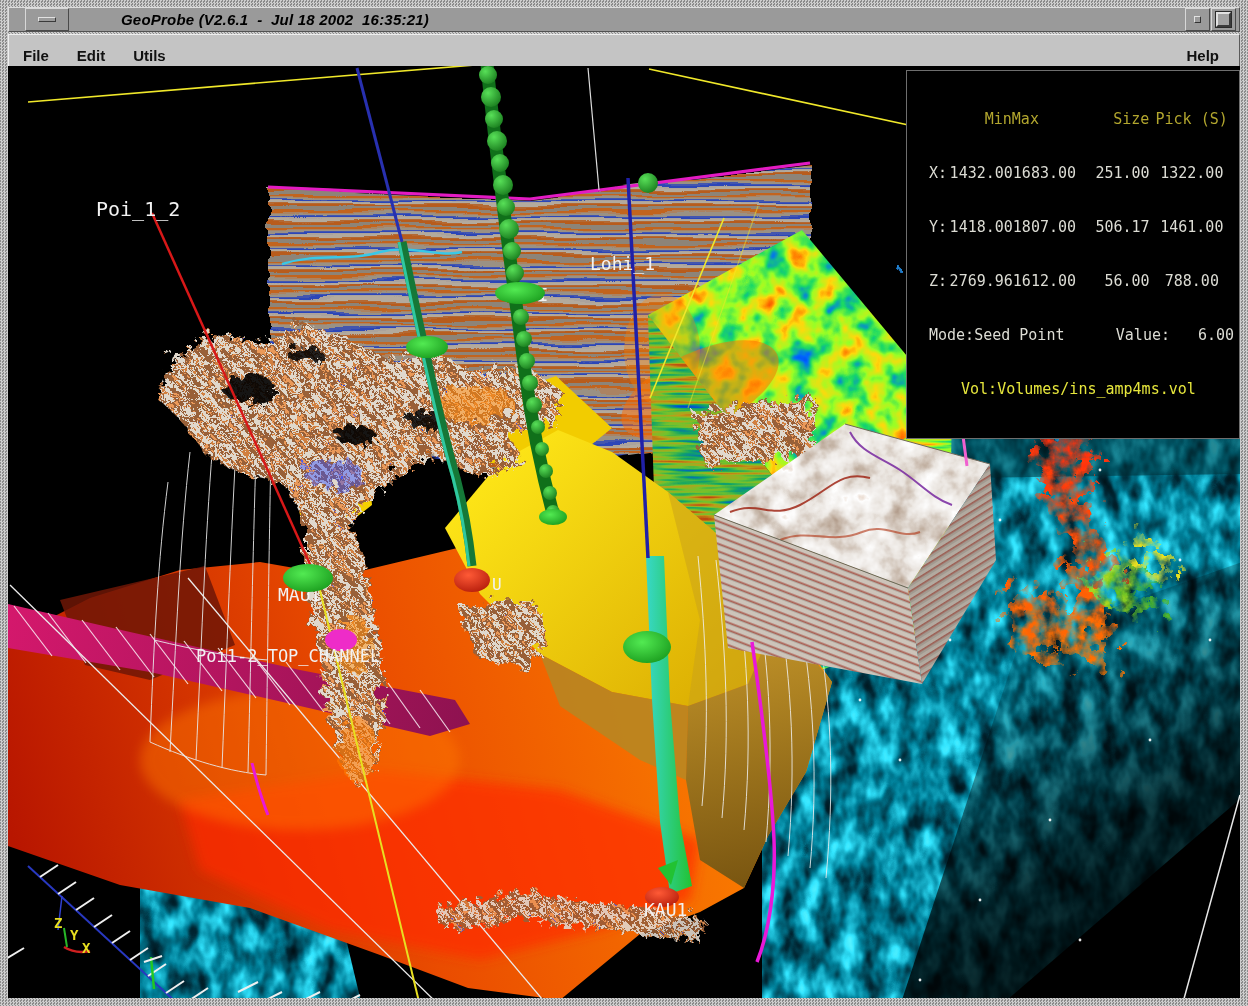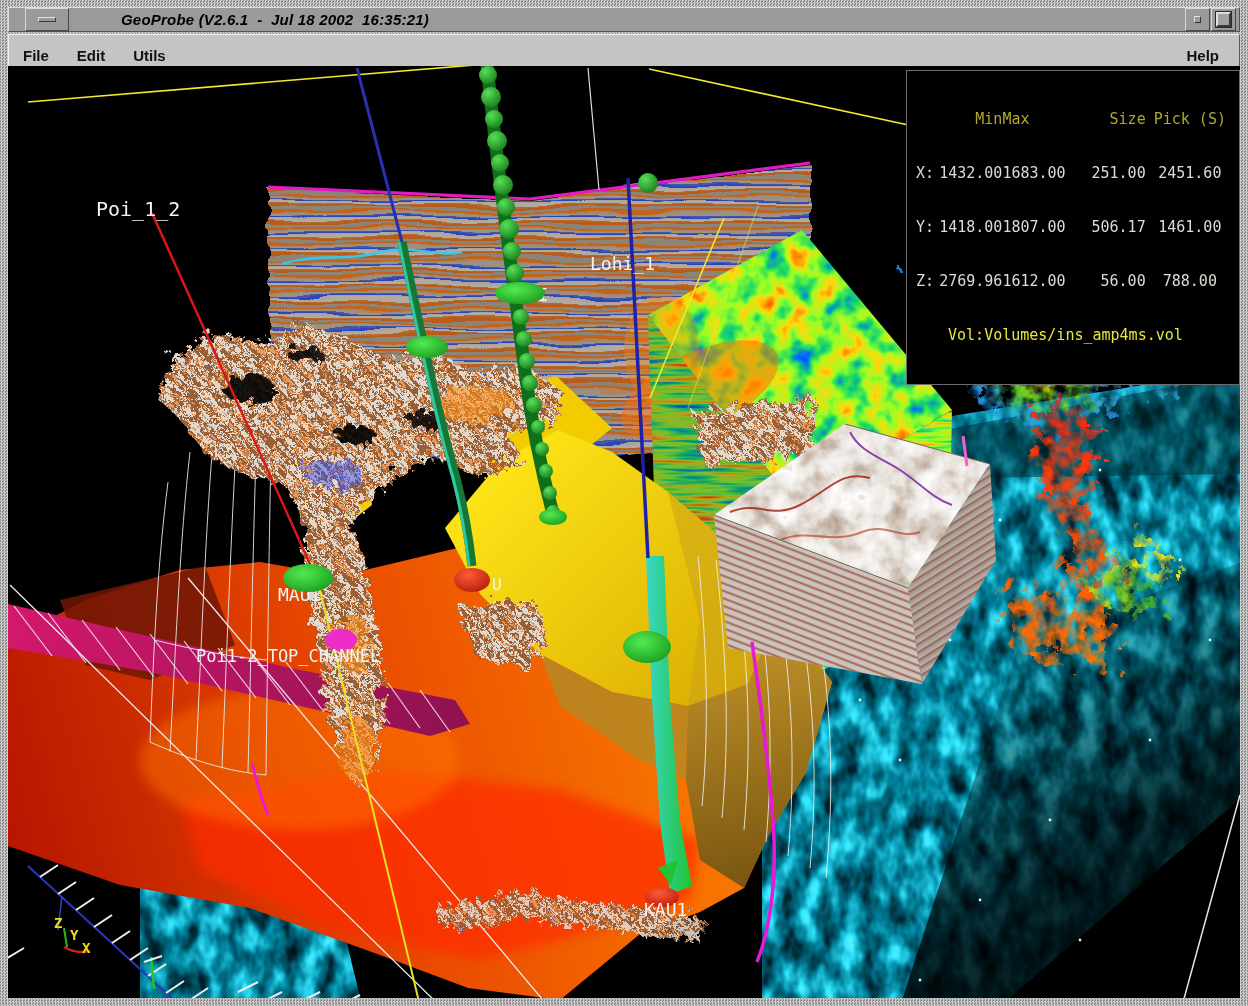--- a/index.html
+++ b/index.html
@@ -31,21 +31,21 @@
     position:absolute;left:8px;top:34px;width:1232px;height:42px;background:#c4c4c4;
     border-top:1px solid #eee;border-left:1px solid #eee;border-bottom:1px solid #5a5a5a;border-right:1px solid #5a5a5a;
     display:flex;align-items:center;font-weight:bold;font-size:15px;color:#111;box-sizing:border-box;
   }
   .menu-item{padding:5px 14px;cursor:default;}
   .menu-help{margin-left:auto;padding:18px 20px;}
   .viewport{position:absolute;left:8px;top:66px;width:1232px;height:932px;background:#000;}
   .viewport svg{display:block;}
   .infopanel{
     position:absolute;left:906px;top:70px;width:334px;background:#000;
-    border:1px solid #6e6e6e;box-sizing:border-box;padding:3px 5px 4px 9px;
+    border:1px solid #6e6e6e;box-sizing:border-box;padding:3px 5px 4px 22px;
     font-family:"DejaVu Sans Mono",monospace;font-size:15px;line-height:18px;white-space:pre;
   }
   .ip-row{display:flex;}
   .ip-h{color:#b2a62e;}
   .ip-v{color:#dcdcd4;}
   .ip-vol{color:#e6e63c;margin-left:32px;}
   .ca{width:22px;}
   .c1{width:66px;text-align:right;}
   .c2{width:84px;}
   .c3{width:62px;text-align:right;}
@@ -481,34 +481,41 @@
       <span class="c1">Min</span>
       <span class="c2">Max</span>
       <span class="c3">Size</span>
       <span class="c4">Pick (S)</span>
     </div>
     <div class="ip-row ip-v">
       <span class="ca">X:</span>
       <span class="c1">1432.00</span>
       <span class="c2">1683.00</span>
       <span class="c3">251.00</span>
-      <span class="c4">2451.60</span>
+      <span class="c4">1322.00</span>
     </div>
     <div class="ip-row ip-v">
       <span class="ca">Y:</span>
       <span class="c1">1418.00</span>
       <span class="c2">1807.00</span>
       <span class="c3">506.17</span>
       <span class="c4">1461.00</span>
     </div>
     <div class="ip-row ip-v">
       <span class="ca">Z:</span>
       <span class="c1">2769.96</span>
       <span class="c2">1612.00</span>
       <span class="c3">56.00</span>
       <span class="c4">788.00</span>
     </div>
+    <div class="ip-row ip-v">
+      <span>Mode:</span><span>Seed Point</span>
+      <span class="val-grp">
+        <span>Value:</span>
+        <span class="val-amt">6.00</span>
+      </span>
+    </div>
     <div class="ip-row ip-vol">
       <span>Vol:</span><span>Volumes/ins_amp4ms.vol</span>
     </div>
   </div>
 
 </div>
 
 </body></html>

